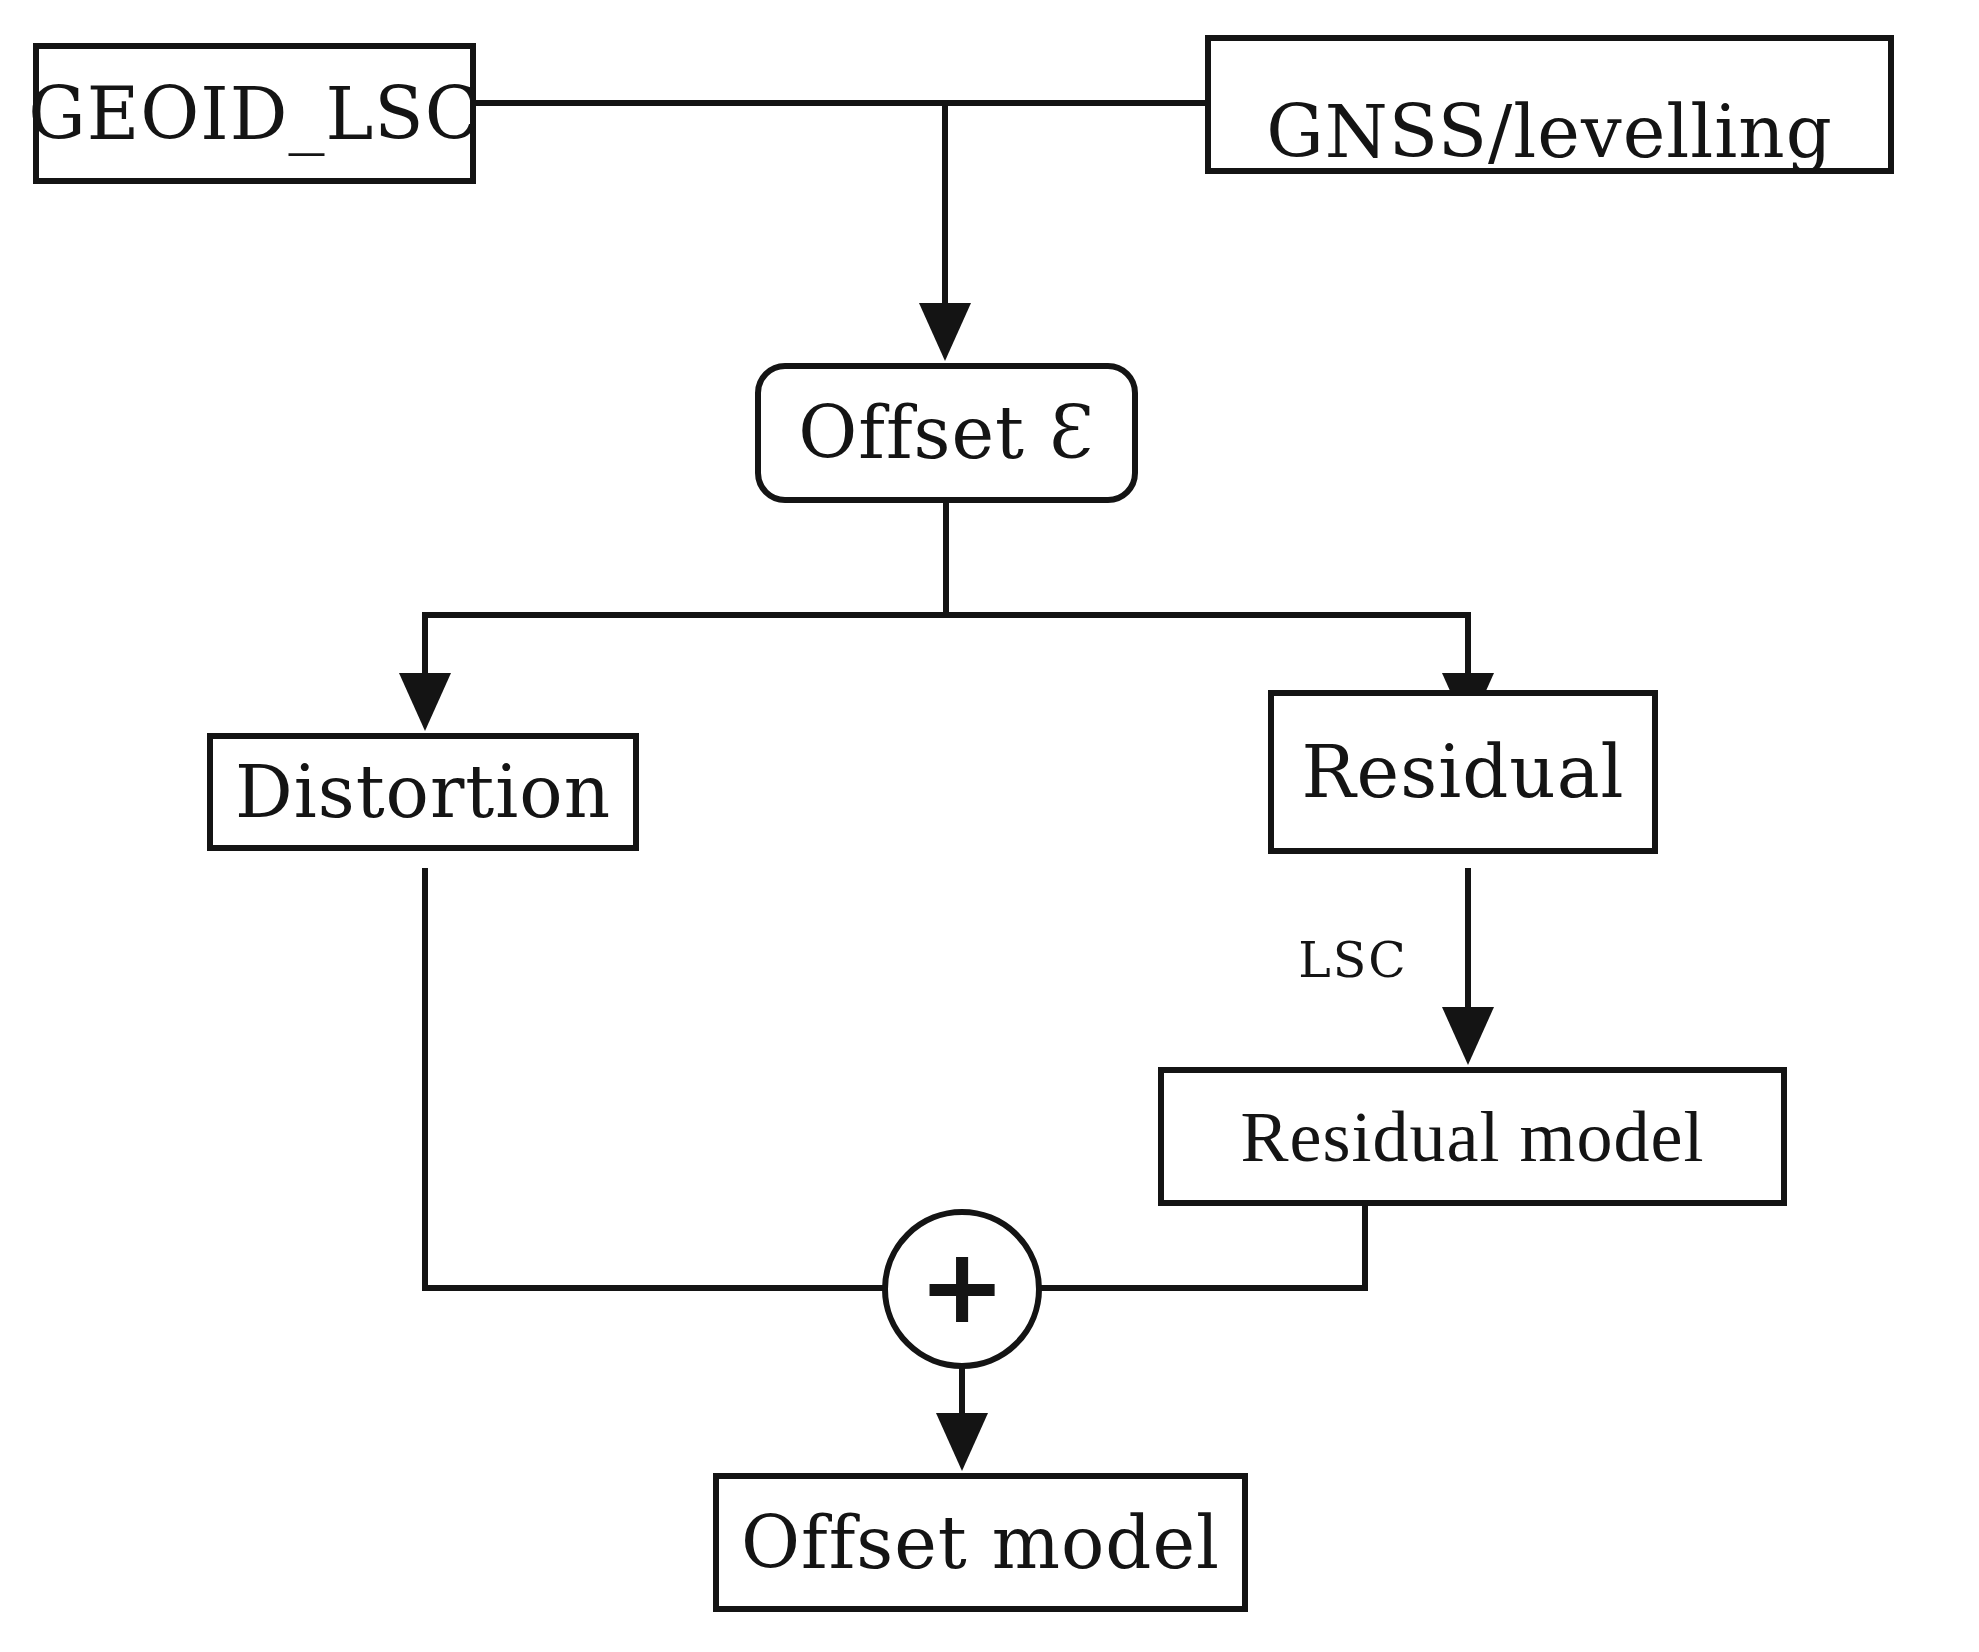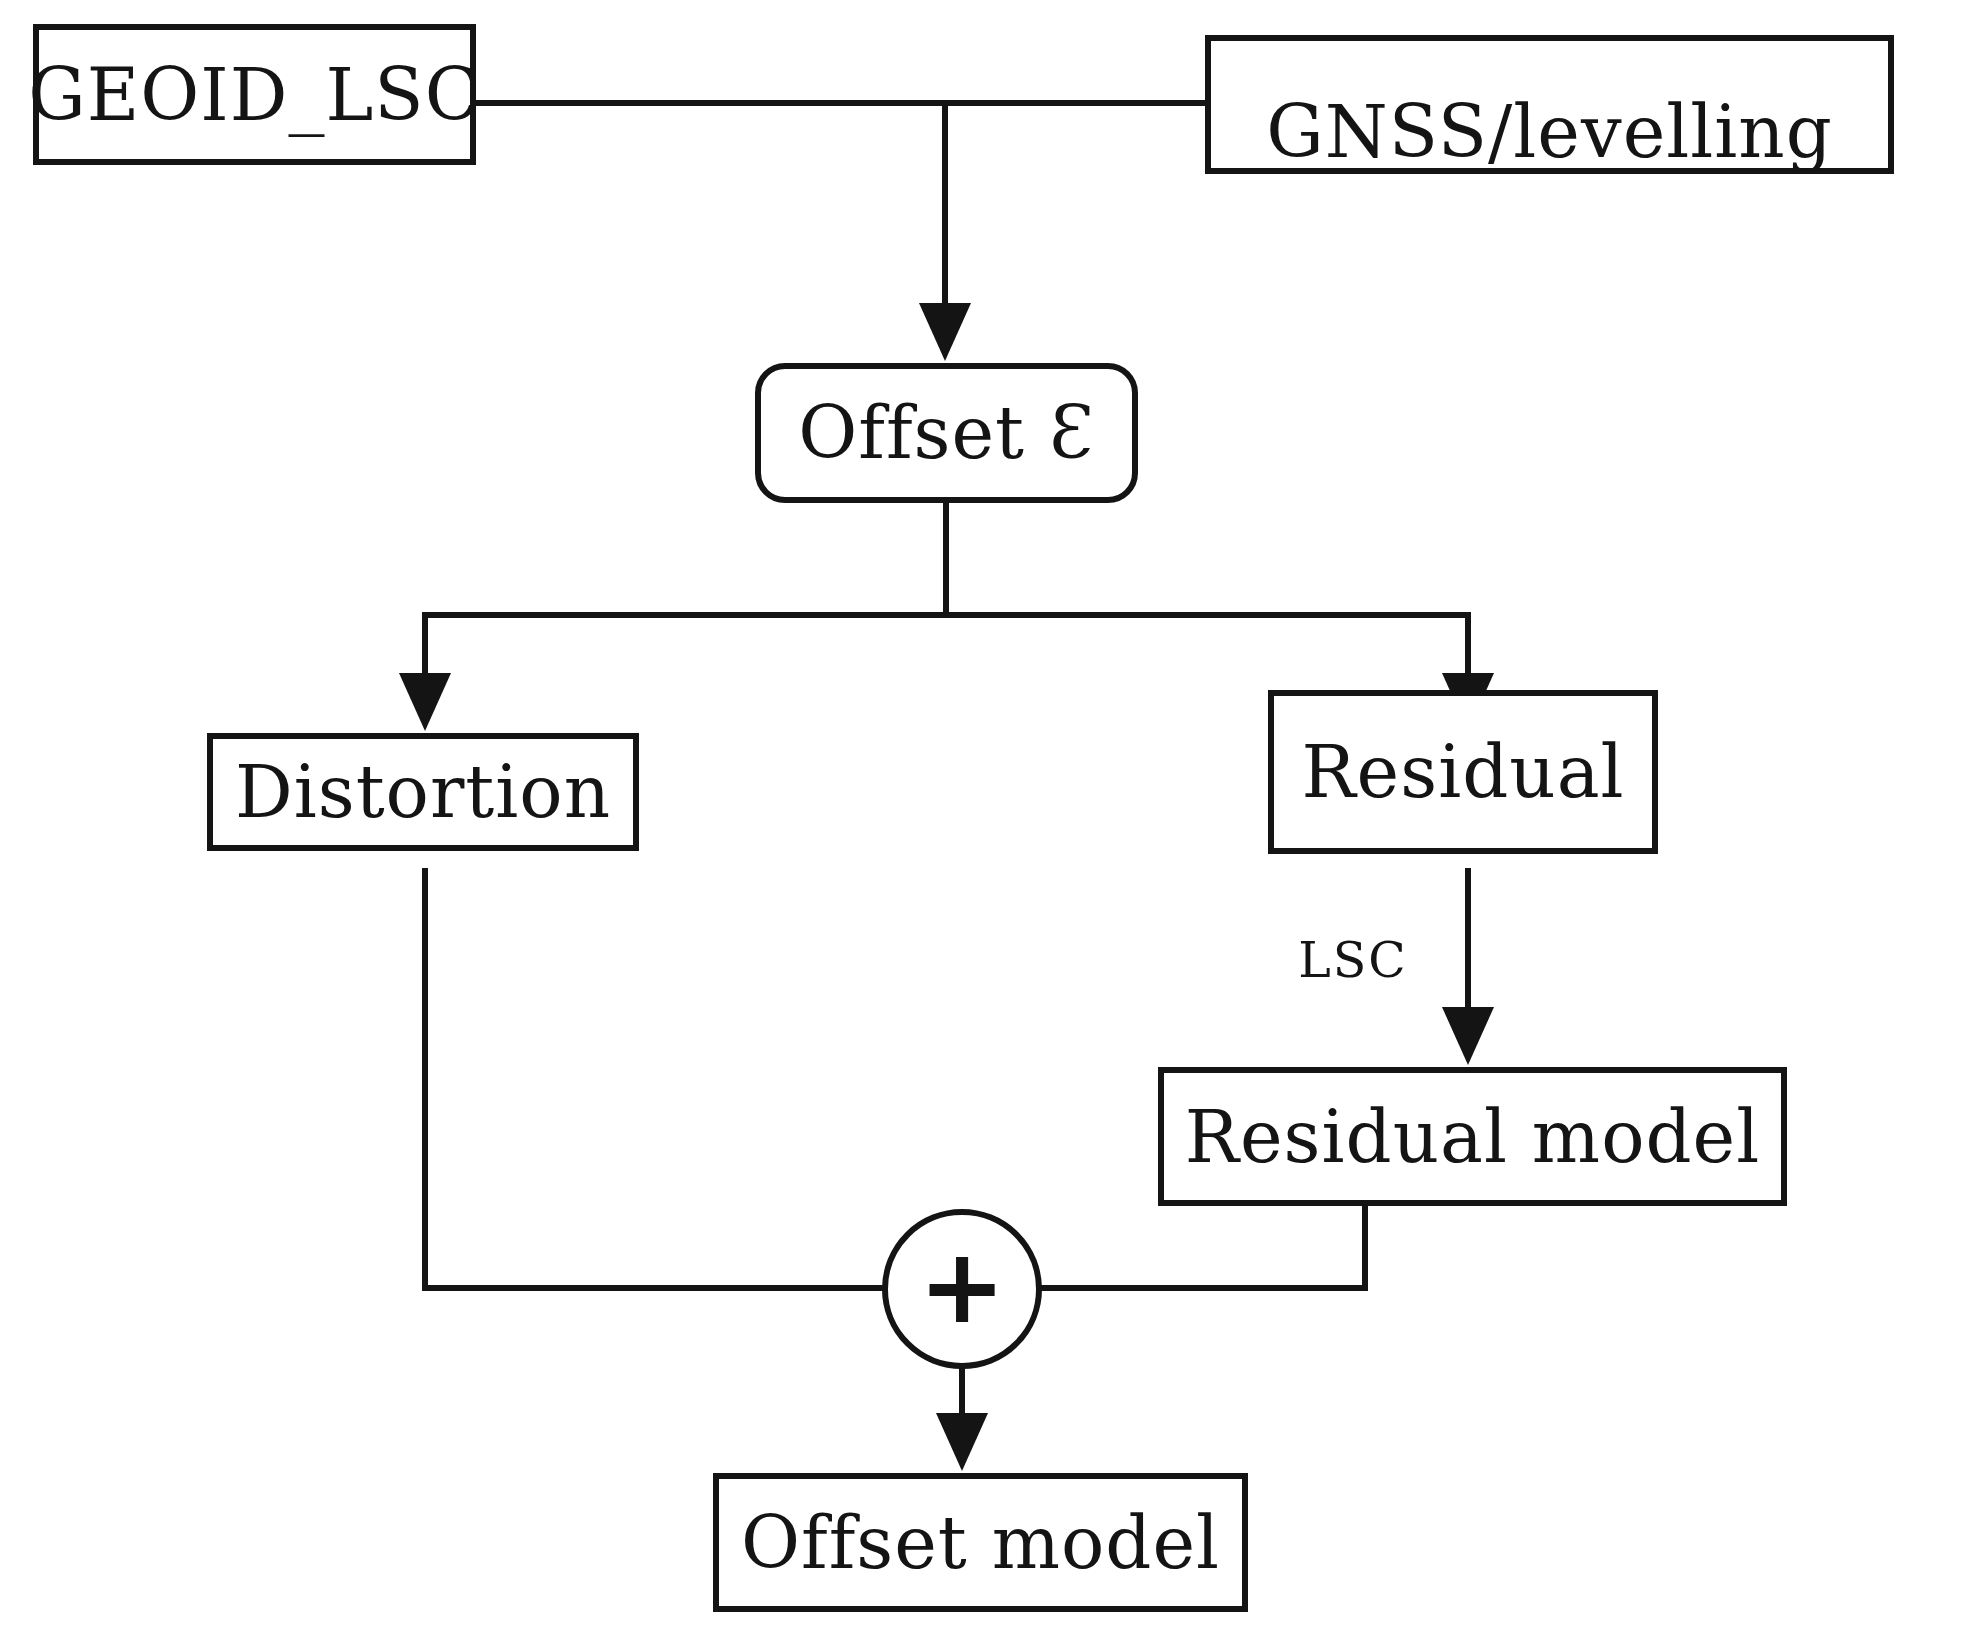--- a/index.html
+++ b/index.html
@@ -29,26 +29,26 @@
     border: 6px solid #141414;
     background: #ffffff;
     display: flex;
     align-items: center;
     justify-content: center;
     font-size: 72px;
     line-height: 1;
     white-space: nowrap;
     letter-spacing: 1px;
   }
-  .node-geoid          { left: 33px;   top: 24px;   width: 443px; height: 141px; }
+  .node-geoid          { left: 33px;   top: 43px;   width: 443px; height: 141px; }
   .node-gnss           { left: 1205px; top: 35px;   width: 689px; height: 139px; align-items: flex-end; }
   .node-offset         { left: 755px;  top: 363px;  width: 383px; height: 140px; border-radius: 30px; }
   .node-distortion     { left: 207px;  top: 733px;  width: 432px; height: 118px; }
   .node-residual       { left: 1268px; top: 690px;  width: 390px; height: 164px; }
-  .node-residual-model { left: 1158px; top: 1067px; width: 629px; height: 139px; }
+  .node-residual-model { left: 1158px; top: 1067px; width: 629px; height: 139px; font-family: Liberation Serif, serif; }
   .node-offset-model   { left: 713px;  top: 1473px; width: 535px; height: 139px; }
   .edge-label {
     position: absolute;
     left: 1258px;
     top: 936px;
     width: 190px;
     text-align: center;
     font-size: 49px;
     line-height: 1;
     letter-spacing: 2px;

